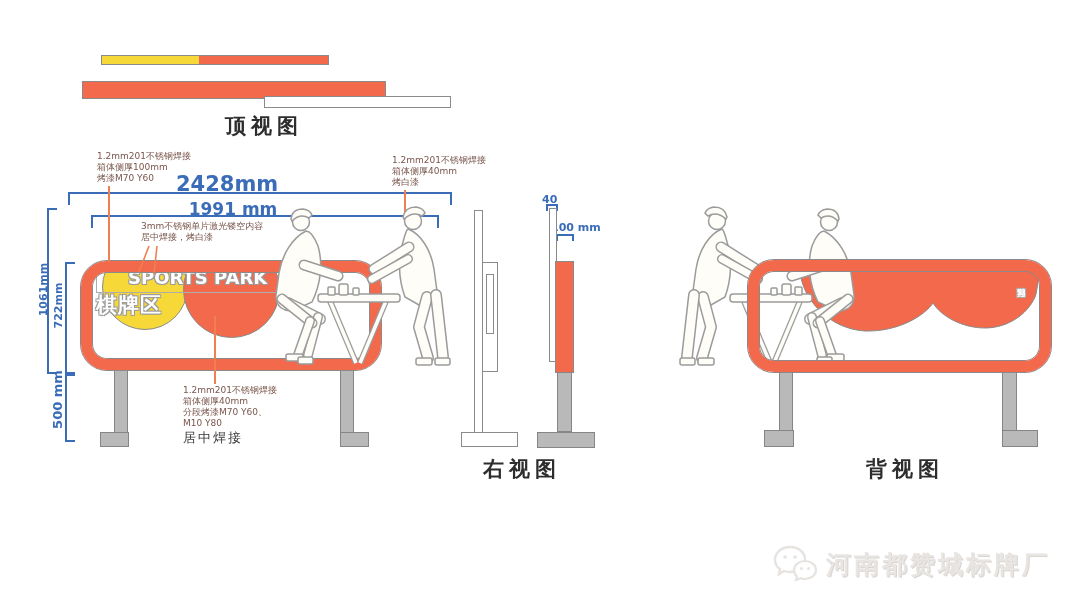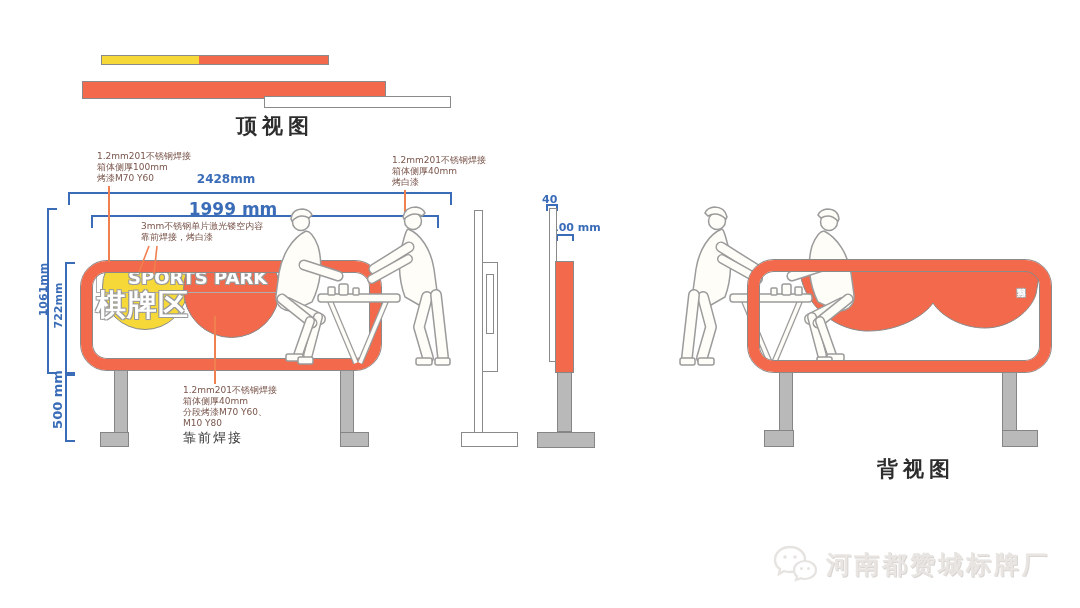--- a/index.html
+++ b/index.html
@@ -1,25 +1,25 @@
 <!DOCTYPE html>
 <html><head>
 <meta charset="utf-8">
 <style>
   html,body{margin:0;padding:0;background:#fff;}
   #canvas{position:relative;width:1080px;height:608px;background:#ffffff;overflow:hidden;
           font-family:"DejaVu Sans","Liberation Sans",sans-serif;}
   .abs{position:absolute;}
   .dim{color:#3a6cb8;font-weight:bold;}
   .dim-sm{font-size:11px;}
-  .dim-md{font-size:12px;}
+  .dim-md{font-size:21px;}
   .dim-lg{font-size:17px;}
   .ann{font-size:9px;line-height:11px;color:#7a564c;letter-spacing:0;}
   .ann-em{font-size:13px;color:#3a3a3a;margin-top:3px;letter-spacing:2px;}
-  .viewlabel{font-size:21px;color:#2d2d2d;font-weight:600;letter-spacing:5px;text-align:center;}
+  .viewlabel{font-size:21px;color:#2d2d2d;font-weight:600;letter-spacing:5px;text-align:left;}
   .rot{transform:rotate(-90deg);text-align:center;}
   .bracket-h{border-top:2px solid #3a6cb8;border-left:2px solid #3a6cb8;border-right:2px solid #3a6cb8;height:11px;}
   .bracket-v{border-left:2px solid #3a6cb8;border-top:2px solid #3a6cb8;border-bottom:2px solid #3a6cb8;width:8px;}
   .leader{background:#f08050;width:2px;}
   .outl{box-shadow:0 0 0 1px #8a8a8a;}
   .graypart{background:#b9b9b9;border:1px solid #858585;box-sizing:border-box;}
   .whitepart{background:#ffffff;border:1px solid #8a8a8a;box-sizing:border-box;}
   .signtext{color:#ffffff;font-weight:bold;
     text-shadow:-1px -1px 0 #9a9a9a,1px -1px 0 #9a9a9a,-1px 1px 0 #9a9a9a,1px 1px 0 #9a9a9a;}
   .frame{border:11px solid #f2694c;border-radius:26px;box-sizing:border-box;
@@ -47,26 +47,26 @@
   <div class="abs ann" style="left:97px;top:151px;">
     <div>1.2mm201不锈钢焊接</div>
     <div>箱体侧厚100mm</div>
     <div>烤漆M70 Y60</div>
   </div>
   <div class="abs leader" style="left:108px;top:186px;height:76px;z-index:5;"></div>
 
   <div class="abs dim dim-md" style="left:176px;top:172px;width:100px;text-align:center;">2428mm</div>
   <div class="abs bracket-h" style="left:68px;top:192px;width:380px;"></div>
 
-  <div class="abs dim dim-lg" style="left:178px;top:199px;width:110px;text-align:center;">1999 mm</div>
+  <div class="abs dim dim-lg" style="left:178px;top:199px;width:110px;text-align:center;">1991 mm</div>
   <div class="abs bracket-h" style="left:91px;top:215px;width:344px;"></div>
 
   <div class="abs ann" style="left:141px;top:221px;">
     <div>3mm不锈钢单片激光镂空内容</div>
-    <div>靠前焊接，烤白漆</div>
+    <div>居中焊接，烤白漆</div>
   </div>
   <svg class="abs" style="left:130px;top:244px;z-index:5;" width="40" height="32" viewBox="0 0 40 32">
     <line x1="19" y1="2" x2="9" y2="28" stroke="#f08050" stroke-width="1.6"></line>
     <line x1="27" y1="2" x2="24" y2="30" stroke="#f08050" stroke-width="1.6"></line>
   </svg>
 
   <div class="abs ann" style="left:392px;top:155px;">
     <div>1.2mm201不锈钢焊接</div>
     <div>箱体侧厚40mm</div>
     <div>烤白漆</div>
@@ -81,37 +81,37 @@
 
   <div class="abs bracket-v" style="left:65px;top:374px;height:64px;"></div>
   <div class="abs dim rot" style="left:25px;top:392px;width:64px;font-size:13px;">500 mm</div>
 
   <div class="abs inner-clip" style="left:92px;top:272px;width:278px;height:87px;z-index:2;">
     <div class="abs circle" style="left:10px;top:-28px;width:86px;height:86px;background:#f6d838;"></div>
     <div class="abs circle" style="left:91px;top:-31px;width:97px;height:97px;background:#f2694c;"></div>
     <div class="abs" style="left:4px;top:-3px;width:182px;height:22px;border:1px solid #adadad;"></div>
     <div class="abs" style="left:4px;top:-6px;">
       <div class="signtext" style="font-size:18px;line-height:24px;margin-left:32px;">SPORTS PARK</div>
-      <div class="signtext" style="font-size:30px;line-height:30px;letter-spacing:1px;">棋牌区</div>
+      <div class="signtext" style="font-size:21px;line-height:30px;letter-spacing:1px;">棋牌区</div>
     </div>
   </div>
   <div class="abs frame" style="left:81px;top:261px;width:300px;height:109px;z-index:3;"></div>
 
   <div class="abs graypart" style="left:114px;top:369px;width:14px;height:78px;"></div>
   <div class="abs graypart" style="left:100px;top:432px;width:29px;height:15px;"></div>
   <div class="abs graypart" style="left:340px;top:369px;width:14px;height:78px;"></div>
   <div class="abs graypart" style="left:340px;top:432px;width:29px;height:15px;"></div>
 
   <div class="abs leader" style="left:214px;top:316px;height:68px;z-index:5;"></div>
   <div class="abs ann" style="left:183px;top:385px;">
     <div>1.2mm201不锈钢焊接</div>
     <div>箱体侧厚40mm</div>
     <div>分段烤漆M70 Y60、</div>
     <div>M10 Y80</div>
-    <div class="ann-em">靠前焊接</div>
+    <div class="ann-em">居中焊接</div>
   </div>
 
   <svg class="abs" style="left:262px;top:205px;z-index:6;" width="200" height="170" viewBox="0 0 200 170">
     <g stroke="#9b9b9b" stroke-width="1.5" fill="#fffdf7">
       <line x1="68" y1="96" x2="94" y2="158" stroke="#9b9b9b" stroke-width="6" fill="none"></line>
       <line x1="68" y1="96" x2="94" y2="158" stroke="#fffdf7" stroke-width="3.5" fill="none"></line>
       <line x1="124" y1="96" x2="98" y2="158" stroke="#9b9b9b" stroke-width="6" fill="none"></line>
       <line x1="124" y1="96" x2="98" y2="158" stroke="#fffdf7" stroke-width="3.5" fill="none"></line>
       <rect x="56" y="89" width="82" height="8" rx="3"></rect>
       <rect x="66" y="82" width="7" height="8" rx="1"></rect>
@@ -157,20 +157,21 @@
   <div class="abs dim" style="left:542px;top:193px;font-size:11px;text-align:center;">40</div>
   <div class="abs" style="left:546px;top:204px;width:12px;height:7px;border-top:2px solid #3a6cb8;border-left:2px solid #3a6cb8;border-right:2px solid #3a6cb8;box-sizing:border-box;"></div>
   <div class="abs dim" style="left:551px;top:221px;font-size:11px;">100 mm</div>
   <div class="abs" style="left:556px;top:234px;width:18px;height:7px;border-top:2px solid #3a6cb8;border-left:2px solid #3a6cb8;border-right:2px solid #3a6cb8;box-sizing:border-box;"></div>
 
   <div class="abs whitepart" style="left:549px;top:208px;width:8px;height:154px;"></div>
   <div class="abs outl" style="left:556px;top:262px;width:17px;height:110px;background:#f2694c;"></div>
   <div class="abs graypart" style="left:557px;top:372px;width:15px;height:60px;"></div>
   <div class="abs graypart" style="left:537px;top:432px;width:58px;height:16px;"></div>
 
+  <div class="abs viewlabel" style="left:483px;top:455px;width:100px;">右视图</div>
 
   <div class="abs" style="left:759px;top:271px;width:281px;height:90px;background:#ffffff;border-radius:14px;z-index:1;"></div>
   <svg class="abs" style="left:759px;top:271px;z-index:2;" width="281" height="91" viewBox="0 0 281 91">
     <path d="M41,0 C43,28 70,58 106,60 C140,61 166,44 174,32 C182,45 203,57 226,57 C251,57 272,40 277,23 L281,0 Z" fill="#f2694c" stroke="#8a8a8a" stroke-width="1"></path>
   </svg>
   <svg class="abs" style="left:668px;top:205px;z-index:3;" width="200" height="170" viewBox="0 0 200 170">
     <g transform="translate(200,0) scale(-1,1)" stroke="#9b9b9b" stroke-width="1.5" fill="#fffdf7">
       <line x1="68" y1="96" x2="94" y2="158" stroke="#9b9b9b" stroke-width="6" fill="none"></line>
       <line x1="68" y1="96" x2="94" y2="158" stroke="#fffdf7" stroke-width="3.5" fill="none"></line>
       <line x1="124" y1="96" x2="98" y2="158" stroke="#9b9b9b" stroke-width="6" fill="none"></line>

